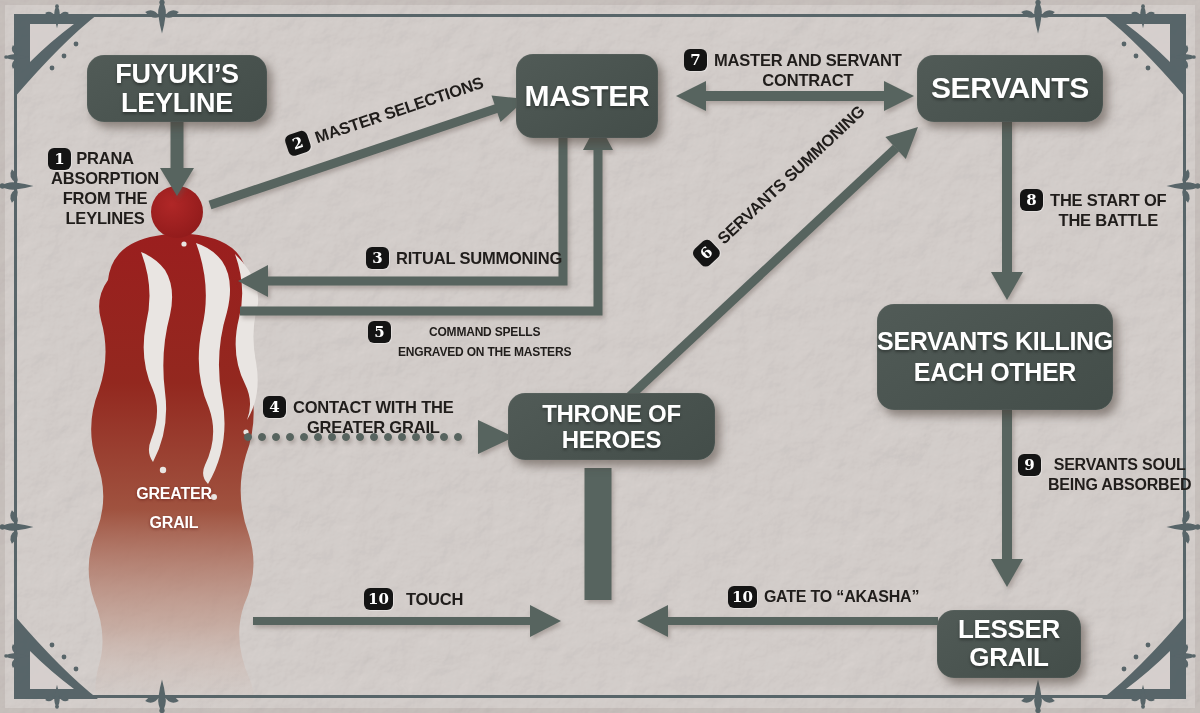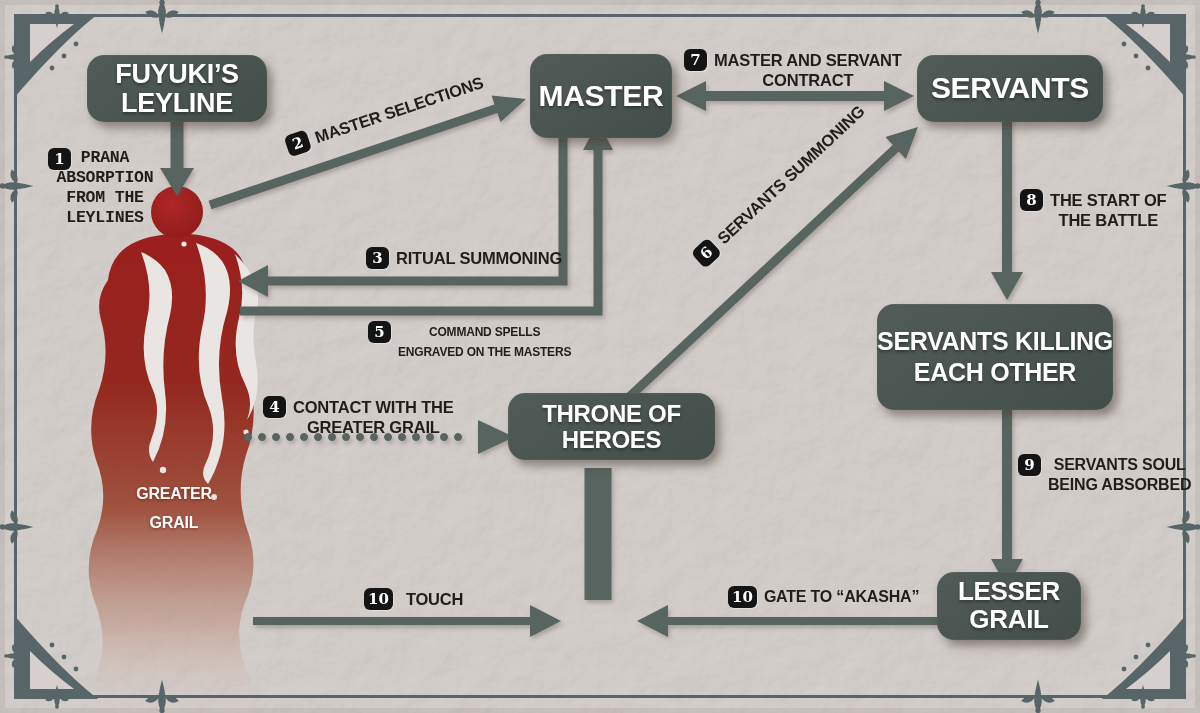--- a/index.html
+++ b/index.html
@@ -36,21 +36,21 @@
     font-family:"DejaVu Serif",serif;font-weight:bold;font-size:15px;
     box-shadow:1px 1px 0 rgba(255,255,255,.35);flex:0 0 auto;
   }
   .txt{
     white-space:pre-line;font-weight:bold;font-size:16.5px;line-height:20px;
     letter-spacing:-.2px;text-align:center;padding-top:1px;
   }
   .step.rot{transform-origin:0 50%;}
   .step1{display:block;width:118px;text-align:center;}
   .step1 .badge{position:absolute;left:2px;top:1px;}
-  .step1 .txt{display:block;font-family:Liberation Mono, monospace;}
+  .step1 .txt{display:block;}
 
   .grail-title{
     position:absolute;left:100px;top:479px;width:148px;z-index:25;
     color:#fff;font-weight:bold;font-size:16px;line-height:29px;text-align:center;
     white-space:pre-line;letter-spacing:-.2px;text-shadow:0 1px 3px rgba(90,15,15,.6);
   }
 </style>
 </head>
 <body>
 
@@ -194,35 +194,35 @@
       <use href="#cornerOrn" transform="translate(1200,0) scale(-1,1)"></use>
       <use href="#cornerOrn" transform="translate(0,713) scale(1,-1)"></use>
       <use href="#cornerOrn" transform="translate(1200,713) scale(-1,-1)"></use>
     </g>
   </svg>
 
   <div class="node" style="left:87px;top:55px;width:180px;height:67px">
     <span class="node-label" style="font-size:27px">FUYUKI’S
 LEYLINE</span>
   </div>
-  <div class="node" style="left:530px;top:54px;width:142px;height:84px">
+  <div class="node" style="left:516px;top:54px;width:142px;height:84px">
     <span class="node-label" style="font-size:30px">MASTER</span>
   </div>
   <div class="node" style="left:917px;top:55px;width:186px;height:67px">
     <span class="node-label" style="font-size:30px">SERVANTS</span>
   </div>
   <div class="node" style="left:877px;top:304px;width:236px;height:106px">
     <span class="node-label" style="font-size:25px;line-height:1.25">SERVANTS KILLING
 EACH OTHER</span>
   </div>
   <div class="node" style="left:508px;top:393px;width:207px;height:67px">
     <span class="node-label" style="font-size:24px">THRONE OF
 HEROES</span>
   </div>
-  <div class="node" style="left:937px;top:572px;width:144px;height:68px">
+  <div class="node" style="left:937px;top:610px;width:144px;height:68px">
     <span class="node-label" style="font-size:26px">LESSER
 GRAIL</span>
   </div>
 
   <div class="grail-title">GREATER
 GRAIL</div>
 
   <div class="step step1" style="left:46px;top:147px">
     <span class="badge">1</span>
     <span class="txt">PRANA

